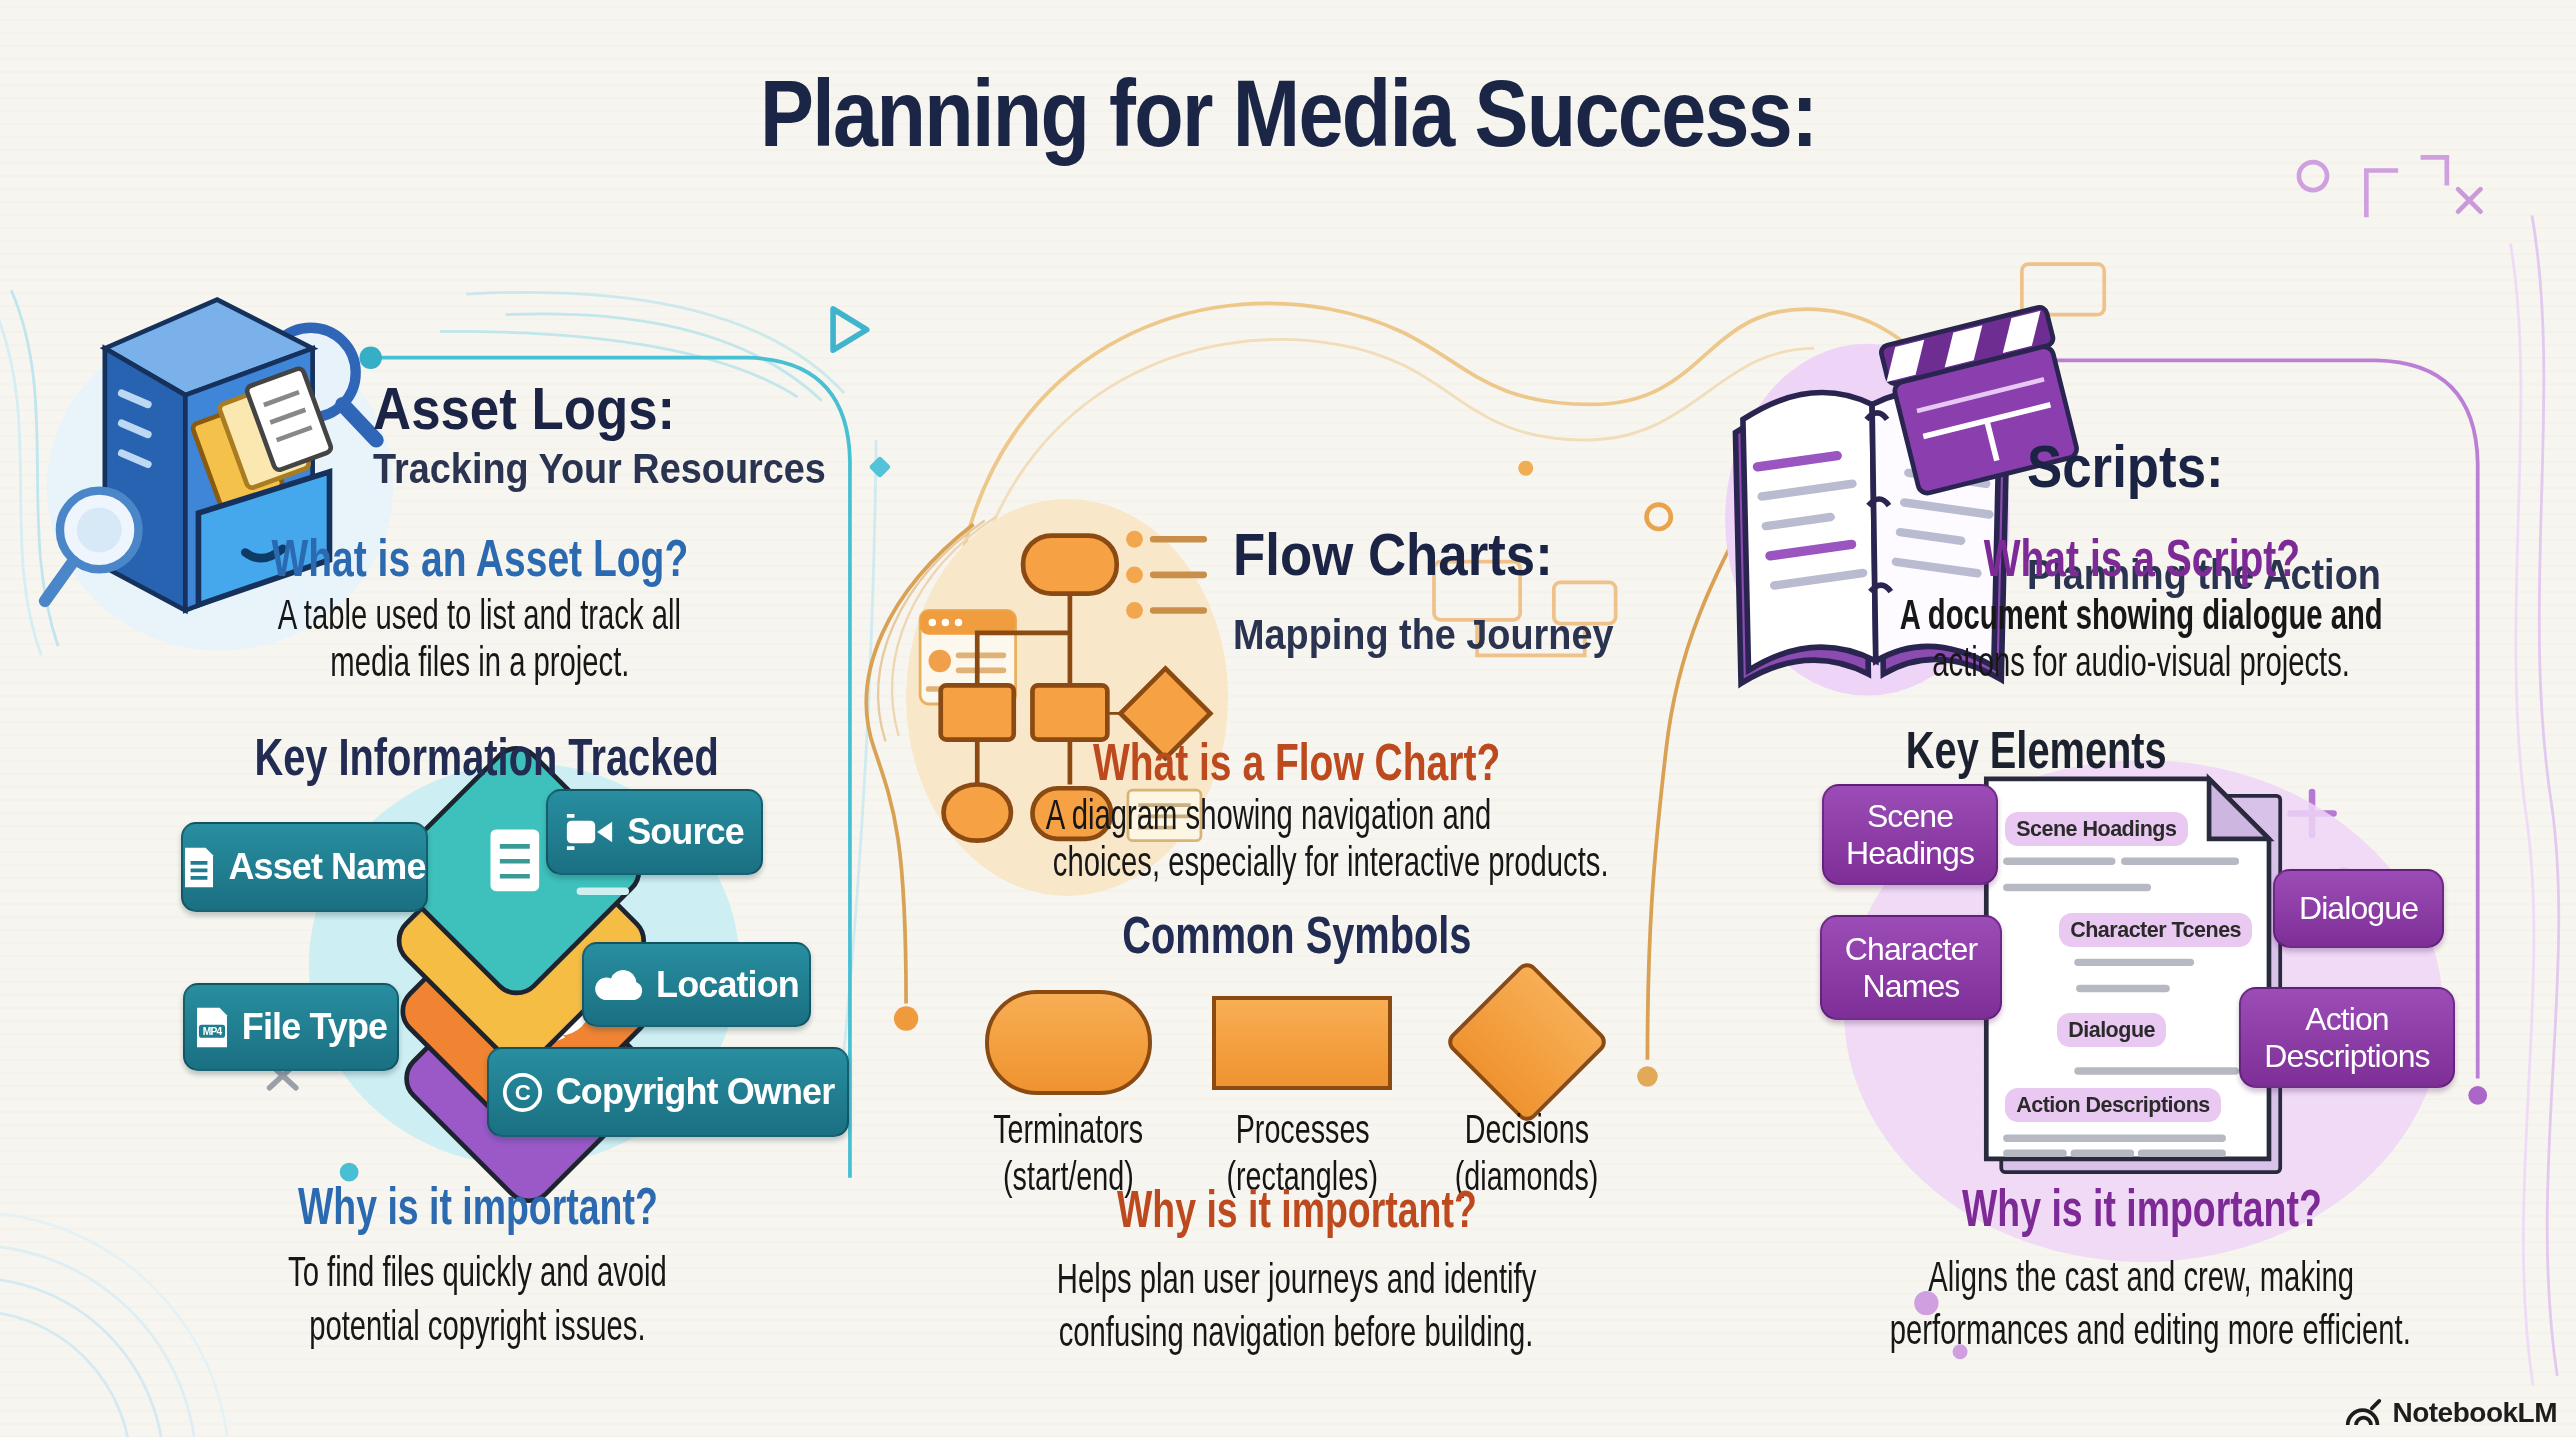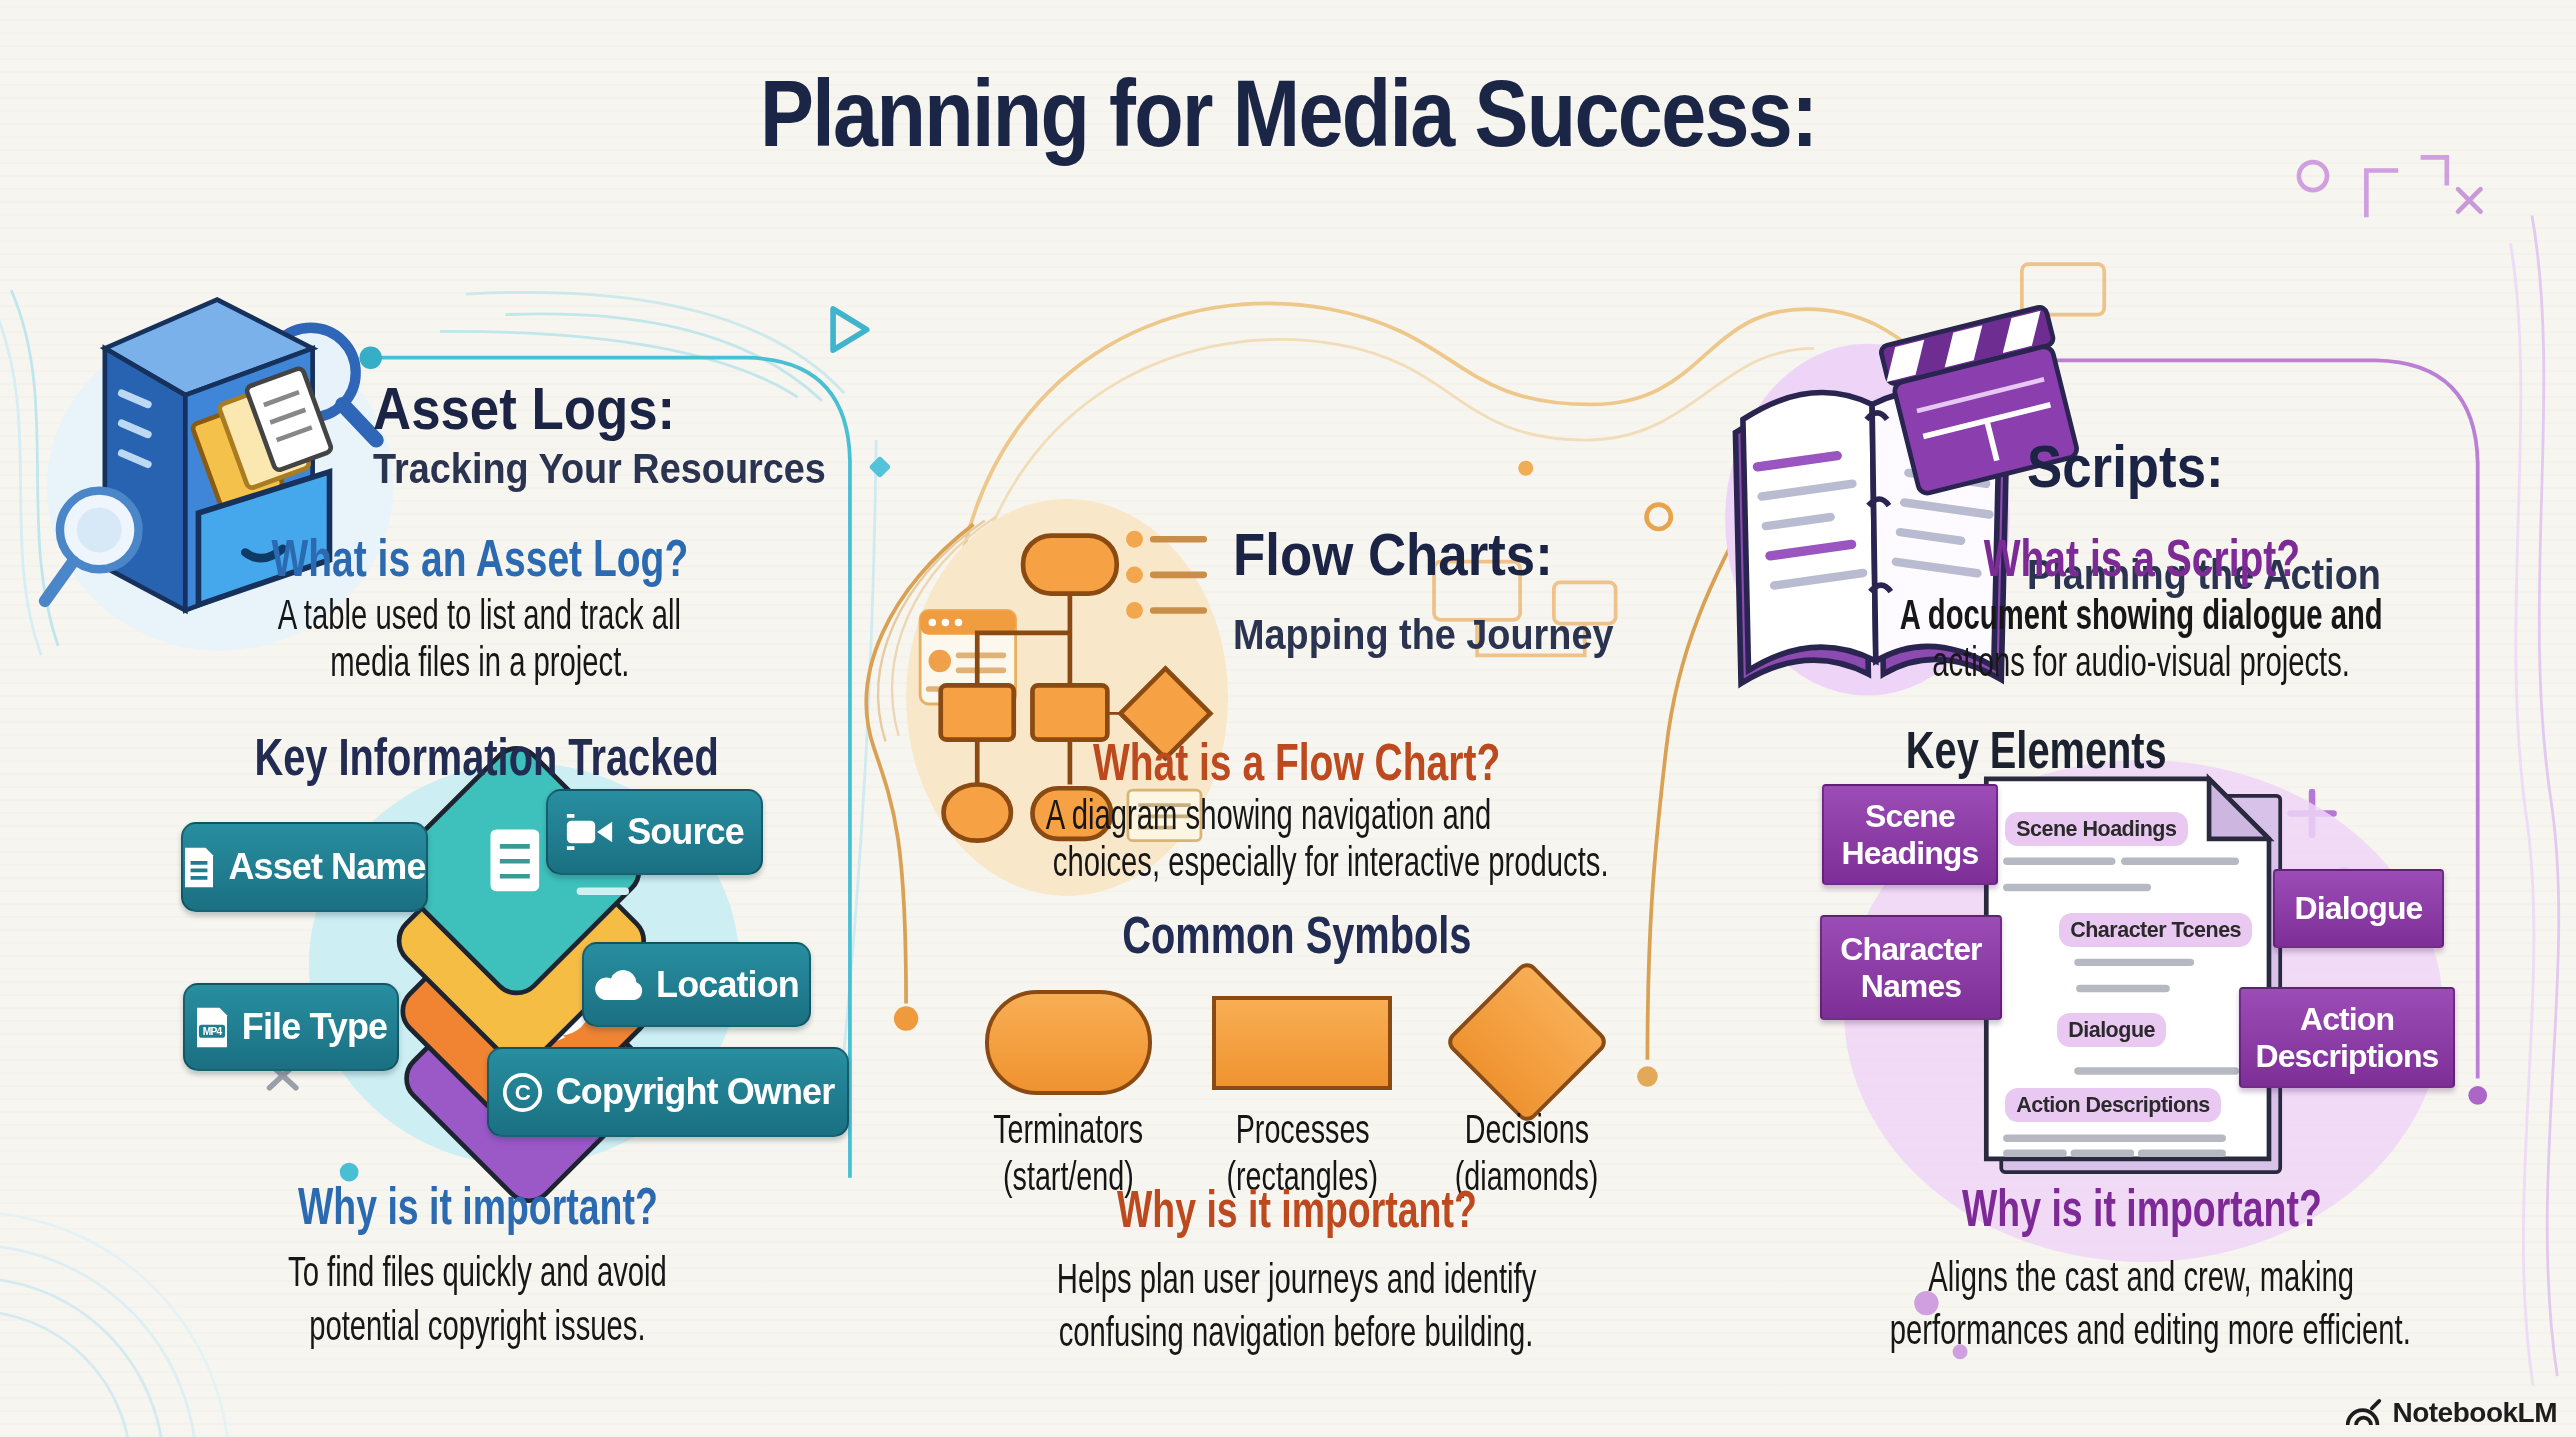--- a/index.html
+++ b/index.html
@@ -22,22 +22,22 @@
   .why{font-size:52px;font-weight:bold;--sx:.72;}
   .blue{color:#2b6ab0;}
   .rust{color:#bc4a1e;}
   .purple{color:#7d2a96;}
   .badge{position:absolute;display:flex;align-items:center;justify-content:center;gap:13px;
     background:linear-gradient(180deg,#288ea0,#1a7082);border:2.8px solid rgba(8,46,58,.45);
     border-radius:15px;box-shadow:0 3.7px 5.6px rgba(20,60,70,.25);
     color:#fff;font-weight:bold;font-size:36px;letter-spacing:-0.9px;}
   .pbadge{position:absolute;display:flex;flex-direction:column;align-items:center;justify-content:center;
     background:linear-gradient(180deg,#9c4cb6,#7e2f97);border:2.8px solid rgba(70,16,90,.5);
-    border-radius:4px;box-shadow:0 3.7px 5.6px rgba(70,20,90,.25);
-    color:#fff;font-weight:bold;font-size:32px;line-height:37px;letter-spacing:-0.9px;text-align:center;}
+    border-radius:17px;box-shadow:0 3.7px 5.6px rgba(70,20,90,.25);
+    color:#fff;font-weight:normal;font-size:32px;line-height:37px;letter-spacing:-0.9px;text-align:center;}
   .sym-label{font-size:41px;color:#151515;line-height:47px;}
   .doclabel{position:absolute;background:#e9c8f2;border-radius:13px;color:#2a2a2a;
     font-size:21.5px;font-weight:bold;padding:4.7px 11.2px;white-space:nowrap;letter-spacing:-0.5px;}
   .wm{position:absolute;right:19px;top:1397px;display:flex;align-items:center;gap:9.4px;
     color:#1d1d1d;font-size:28px;font-weight:bold;letter-spacing:-0.5px;}
 </style>
 </head>
 <body>
 
 <div id="canvas">

